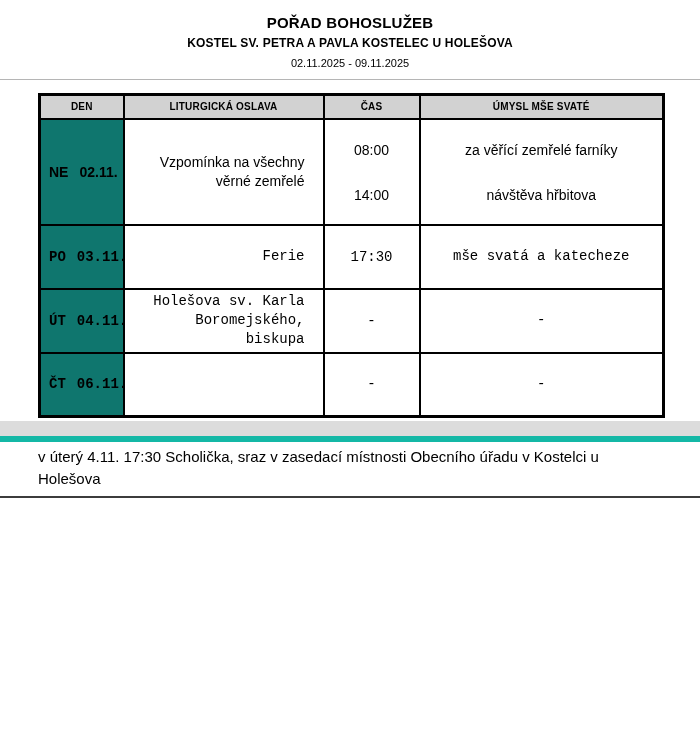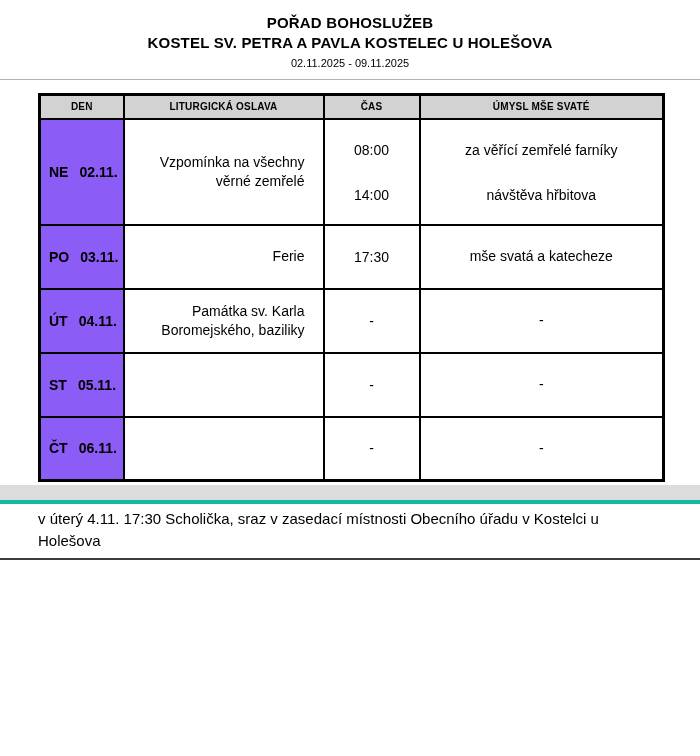--- a/index.html
+++ b/index.html
@@ -9,21 +9,21 @@
     font-family: "Liberation Sans", sans-serif;
     color: #000;
     position: relative;
     overflow: hidden;
   }
   .page { width: 700px; height: 756px; background: #fff; }
 
   
   .doc-header { padding-top: 13px; text-align: center; }
   .doc-title    { font-size: 15px; font-weight: bold; line-height: 20px; letter-spacing: .2px; }
-  .doc-subtitle { font-size: 15px; font-weight: bold; line-height: 20px; letter-spacing: .2px; }
+  .doc-subtitle { font-size: 12px; font-weight: bold; line-height: 20px; letter-spacing: .2px; }
   .doc-daterange{ font-size: 11px; line-height: 21px; }
   .header-rule { border-top: 1px solid #b5b5b5; margin-top: 5px; }
 
   
   table.schedule {
     margin: 13px 38px 0 38px;
     width: 624px;
     border-collapse: collapse;
     border: 3px solid #000;
     table-layout: fixed;
@@ -44,25 +44,25 @@
     vertical-align: middle;
     letter-spacing: .2px;
   }
   td {
     border: 2px solid #000;
     text-align: center;
     vertical-align: middle;
     padding: 2px 4px;
     background: #fff;
   }
-  tr.row     td { height: 64px; }
+  tr.row     td { height: 64px; font-family: Liberation Mono, monospace; }
   tr.row-tall td { height: 104px; }
 
   td.day {
-    background: #8b5cf6;
+    background: #0f766e;
     font-weight: bold;
     text-align: left;
     padding-left: 8px;
     white-space: nowrap;
   }
   td.day .ddate { margin-left: 11px; }
 
   td.celebration .wrapbox { max-width: 162px; margin: 0 auto; line-height: 19px; text-align: right; }
 
   td.dual { padding: 0; }
@@ -76,21 +76,21 @@
 
   
   .band {
     margin-top: 3px;
     height: 15px;
     width: 700px;
     background: #dcdcdc;
   }
   .note-box {
     width: 700px;
-    border-top: 4px solid #14b8a6;
+    border-top: 6px solid #14b8a6;
     border-bottom: 2px solid #3c3c3c;
     background: #fff;
     padding: 4px 38px 6px 38px;
   }
   .note-box p { font-size: 15px; line-height: 22px; }
 </style>
 </head>
 <body>
 
 <div class="page">
@@ -149,36 +149,26 @@
         </td>
         <td>17:30</td>
         <td class="intention">mše svatá a katecheze</td>
       </tr>
 
       <tr class="row">
         <td class="day">
           <span class="abbr">ÚT</span><span class="ddate">04.11.</span>
         </td>
         <td class="celebration">
-          <div class="wrapbox">Památka sv. Karla Boromejského, baziliky</div>
+          <div class="wrapbox">Holešova sv. Karla Boromejského, biskupa</div>
         </td>
         <td>-</td>
         <td class="intention">-</td>
       </tr>
 
-      <tr class="row">
-        <td class="day">
-          <span class="abbr">ST</span><span class="ddate">05.11.</span>
-        </td>
-        <td class="celebration">
-          <div class="wrapbox"></div>
-        </td>
-        <td>-</td>
-        <td class="intention">-</td>
-      </tr>
 
       <tr class="row">
         <td class="day">
           <span class="abbr">ČT</span><span class="ddate">06.11.</span>
         </td>
         <td class="celebration">
           <div class="wrapbox"></div>
         </td>
         <td>-</td>
         <td class="intention">-</td>

